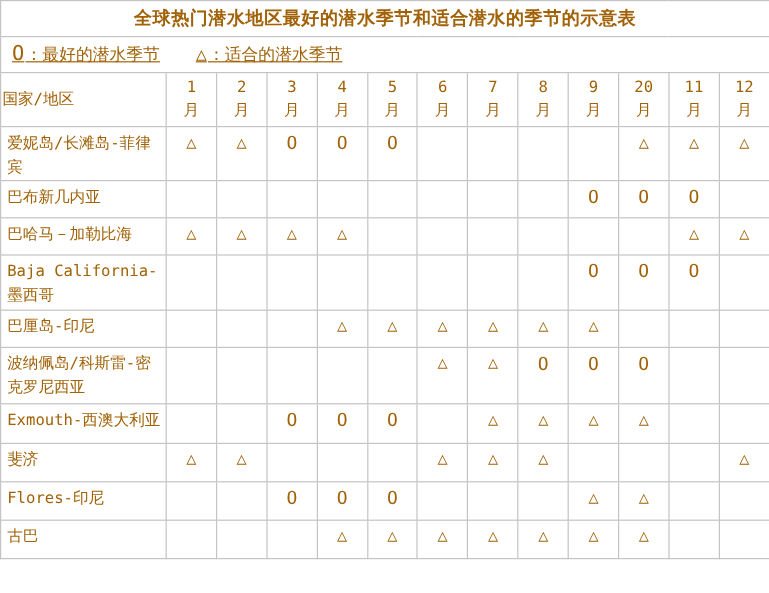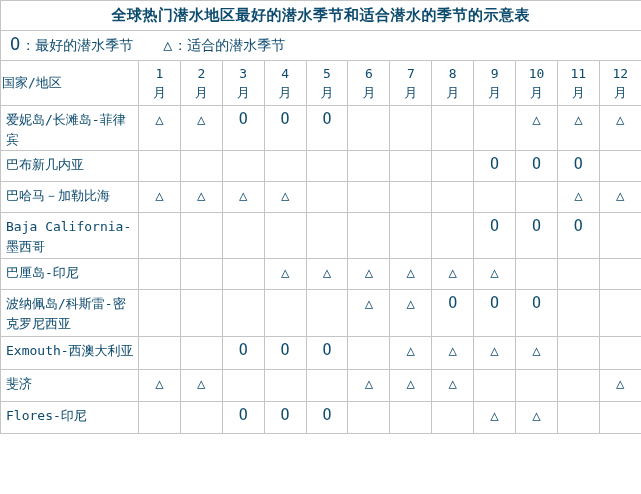--- a/index.html
+++ b/index.html
@@ -1,19 +1,19 @@
 <!DOCTYPE html>
 <html><head>
 <meta charset="utf-8">
 <style>
   html,body{margin:0;padding:0;background:#ffffff;}
   .screen{
-    width:641px;height:434px;overflow:hidden;background:#ffffff;
+    width:641px;height:494px;overflow:hidden;background:#ffffff;
     font-family:"DejaVu Sans Mono","DejaVu Sans",sans-serif;
-    color:#0c4a6e;
+    color:#a16207;
   }
   table{border-collapse:collapse;table-layout:fixed;width:641px;}
   col.c-label{width:138px;}
   col.c-month{width:41.9px;}
   td{border:1px solid #c4c4c4;padding:0;overflow:hidden;}
   
   tr:nth-child(1){height:30px;}
   tr:nth-child(2){height:30px;}
   tr:nth-child(3){height:45px;}
   tr:nth-child(4){height:45px;}
@@ -25,21 +25,21 @@
   tr:nth-child(10){height:33px;}
   tr:nth-child(11){height:32px;margin-left:17px;}
   tr:nth-child(12){height:32px;}
   tr:nth-child(13){height:32px;}
   tr:nth-child(14){height:32px;}
   .title-cell{
     text-align:center;vertical-align:middle;
     font-weight:bold;font-size:15px;letter-spacing:0.5px;
   }
   .legend-cell{
-    vertical-align:middle;font-size:14px;padding-left:9px;
+    vertical-align:middle;font-size:14px;padding-left:9px;text-decoration:underline;
   }
   .lg-o{font-size:17px;line-height:14px;margin-right:1px;}
   .lg-tri{font-size:15px;margin-left:30px;margin-right:1px;}
   .corner{
     vertical-align:middle;font-size:13px;padding-left:1px;
   }
   .month-h{
     text-align:center;vertical-align:top;
     font-size:13px;line-height:19px;padding-top:3px;
   }
@@ -87,21 +87,21 @@
         <td class="corner">国家/地区</td>
       <td class="month-h"><span>1</span><br><span>月</span></td>
           <td class="month-h"><span>2</span><br><span>月</span></td>
           <td class="month-h"><span>3</span><br><span>月</span></td>
           <td class="month-h"><span>4</span><br><span>月</span></td>
           <td class="month-h"><span>5</span><br><span>月</span></td>
           <td class="month-h"><span>6</span><br><span>月</span></td>
           <td class="month-h"><span>7</span><br><span>月</span></td>
           <td class="month-h"><span>8</span><br><span>月</span></td>
           <td class="month-h"><span>9</span><br><span>月</span></td>
-          <td class="month-h"><span>10</span><br><span>月</span></td>
+          <td class="month-h"><span>20</span><br><span>月</span></td>
           <td class="month-h"><span>11</span><br><span>月</span></td>
           <td class="month-h"><span>12</span><br><span>月</span></td>
         </tr>
     <tr>
           <td class="row-label">爱妮岛/长滩岛-菲律宾</td>
           <td class="sym ok">△</td>
           <td class="sym ok">△</td>
           <td class="sym best">O</td>
           <td class="sym best">O</td>
           <td class="sym best">O</td>

